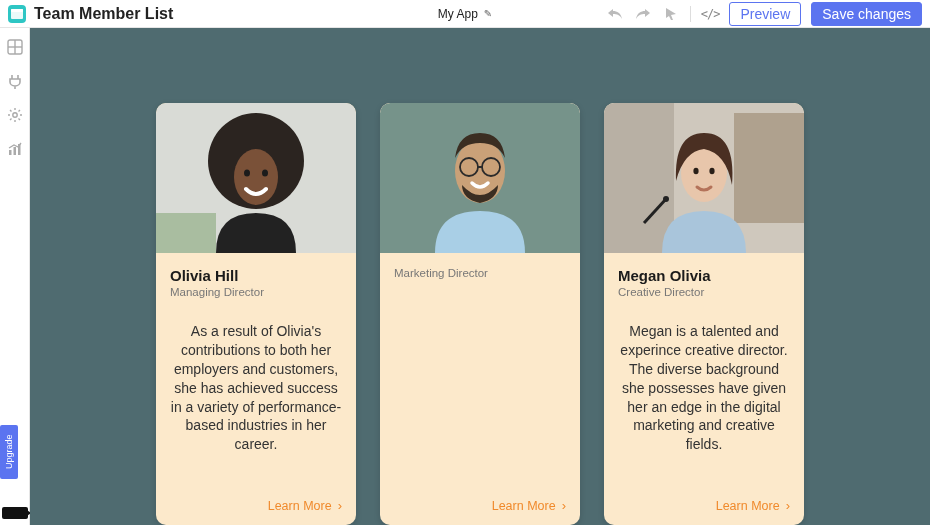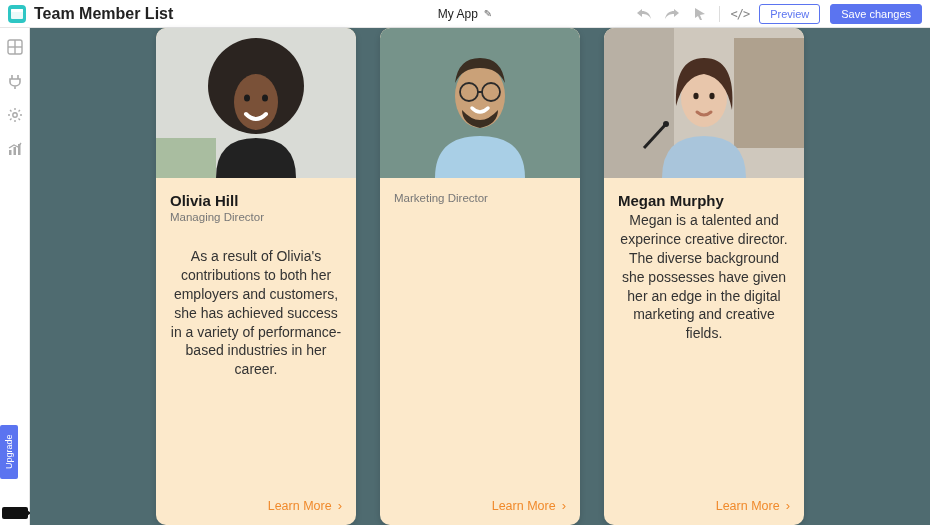--- a/index.html
+++ b/index.html
@@ -5,27 +5,27 @@
   * { box-sizing: border-box; margin: 0; padding: 0; }
   html, body { width: 930px; height: 525px; font-family: -apple-system, BlinkMacSystemFont, "Segoe UI", Arial, sans-serif; overflow: hidden; }
   .topbar { height: 28px; background: #fff; border-bottom: 1px solid #e5e5e5; display: flex; align-items: center; padding: 0 8px; position: relative; }
   .logo { width: 18px; height: 18px; background: #2ec6c4; border-radius: 4px; display: flex; align-items: center; justify-content: center; color: #fff; font-size: 9px; font-weight: bold; margin-right: 8px; }
   .page-title { font-size: 16px; font-weight: 600; color: #222; }
   .center-title { position: absolute; left: 50%; transform: translateX(-50%); display: flex; align-items: center; gap: 6px; font-size: 12px; color: #222; }
   .edit-icon { font-size: 10px; color: #666; }
   .topbar-right { margin-left: auto; display: flex; align-items: center; gap: 10px; }
   .top-icon { color: #999; display: inline-flex; align-items: center; justify-content: center; width: 18px; height: 18px; }
   .code-icon { color: #888; font-size: 12px; font-family: monospace; letter-spacing: -1px; }
-  .btn { font-size: 11px; padding: 3px 10px; border-radius: 3px; cursor: pointer; }
+  .btn { font-size: 14px; padding: 3px 10px; border-radius: 3px; cursor: pointer; }
   .btn-preview { background: #fff; border: 1px solid #5b74f0; color: #5b74f0; }
   .btn-save { background: #5b74f0; border: 1px solid #5b74f0; color: #fff; }
   .main { display: flex; height: calc(525px - 28px); }
   .sidebar { width: 30px; background: #fff; border-right: 1px solid #e5e5e5; display: flex; flex-direction: column; align-items: center; padding-top: 10px; gap: 16px; position: relative; }
   .side-icon { color: #999; display: flex; align-items: center; justify-content: center; width: 18px; height: 18px; }
-  .canvas { flex: 1; background: #4f6b70; position: relative; display: flex; justify-content: center; }
+  .canvas { flex: 1; background: #4f6b70; position: relative; display: flex; justify-content: center; padding-top: 75px; }
   .cards { display: flex; gap: 24px; }
   .card { width: 200px; background: #fce9cb; border-radius: 10px; overflow: hidden; display: flex; flex-direction: column; box-shadow: 0 2px 6px rgba(0,0,0,0.15); }
   .card-photo { width: 200px; height: 150px; border-top-left-radius: 10px; border-top-right-radius: 10px; overflow: hidden; }
   .card-body { padding: 14px 14px 12px 14px; display: flex; flex-direction: column; flex: 1; }
   .card-name { font-size: 15px; font-weight: 700; color: #1b1b1b; margin-bottom: 2px; }
   .card-role { font-size: 11.5px; color: #777; margin-bottom: 24px; }
   .card-bio { font-size: 14px; color: #333; line-height: 1.35; text-align: center; }
   .card-link { margin-top: auto; padding-top: 14px; align-self: flex-end; color: #f08a2c; font-size: 12.5px; display: flex; align-items: center; gap: 6px; cursor: pointer; }
   .chev { font-size: 13px; color: #f08a2c; }
   .upgrade { position: absolute; left: 0; bottom: 46px; width: 18px; height: 54px; background: #5b74f0; color: #fff; font-size: 9px; display: flex; align-items: center; justify-content: center; writing-mode: vertical-rl; transform: rotate(180deg); border-radius: 2px; }
@@ -163,21 +163,22 @@
             <ellipse cx="100" cy="70" rx="23" ry="29" fill="#e8c6ab"></ellipse>
             <path d="M72 78 Q70 30 100 30 Q132 30 128 82 Q122 50 100 46 Q80 48 72 78" fill="#4a2f22"></path>
             <ellipse cx="92" cy="68" rx="2.6" ry="3.2" fill="#2a1f18"></ellipse>
             <ellipse cx="108" cy="68" rx="2.6" ry="3.2" fill="#2a1f18"></ellipse>
             <path d="M93 84 Q100 90 107 84" stroke="#b4735a" stroke-width="3" fill="none" stroke-linecap="round"></path>
             <line x1="40" y1="120" x2="62" y2="96" stroke="#222" stroke-width="3"></line>
             <circle cx="62" cy="96" r="3" fill="#222"></circle>
           </svg>
         </div>
         <div class="card-body">
-          <div class="card-name">Megan Murphy</div>
+          <div class="card-name">Megan Olivia</div>
+          <div class="card-role">Creative Director</div>
           <div class="card-bio">Megan is a talented and experince creative director. The diverse background she possesses have given her an edge in the digital marketing and creative fields.</div>
           <div class="card-link">
             <span>Learn More</span>
             <span class="chev">›</span>
           </div>
         </div>
       </div>
 
     </div>
   </div>

